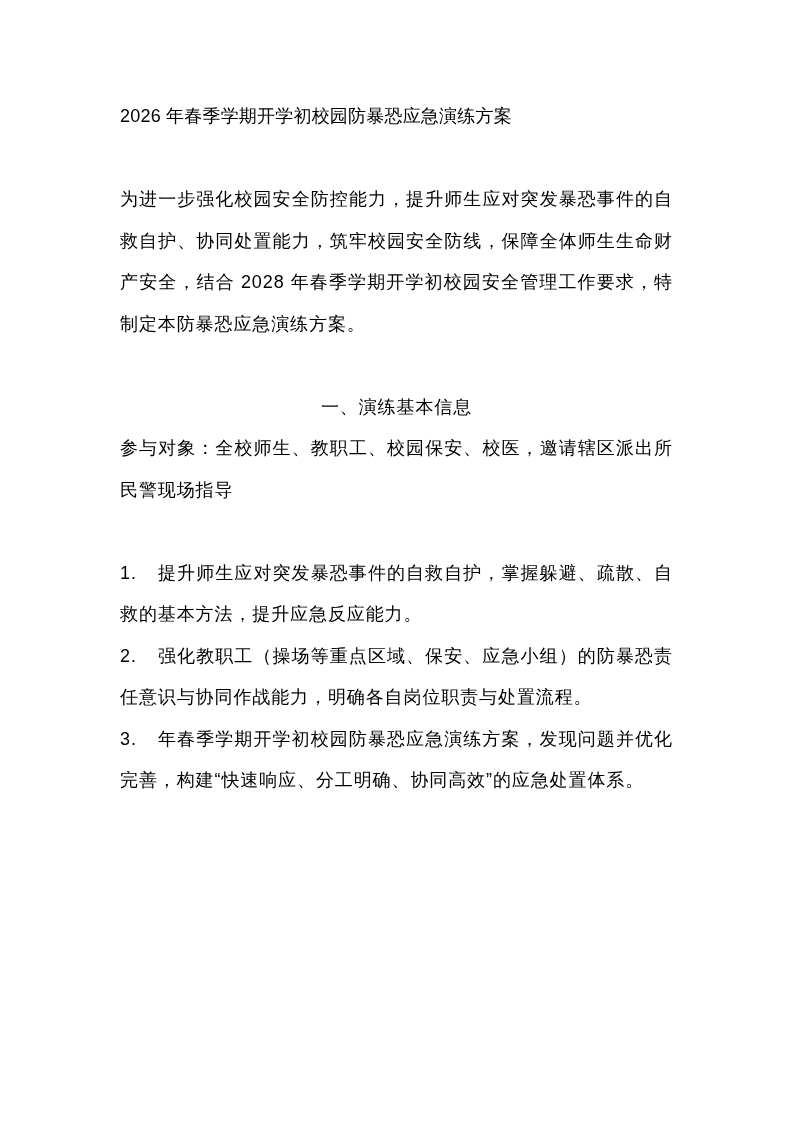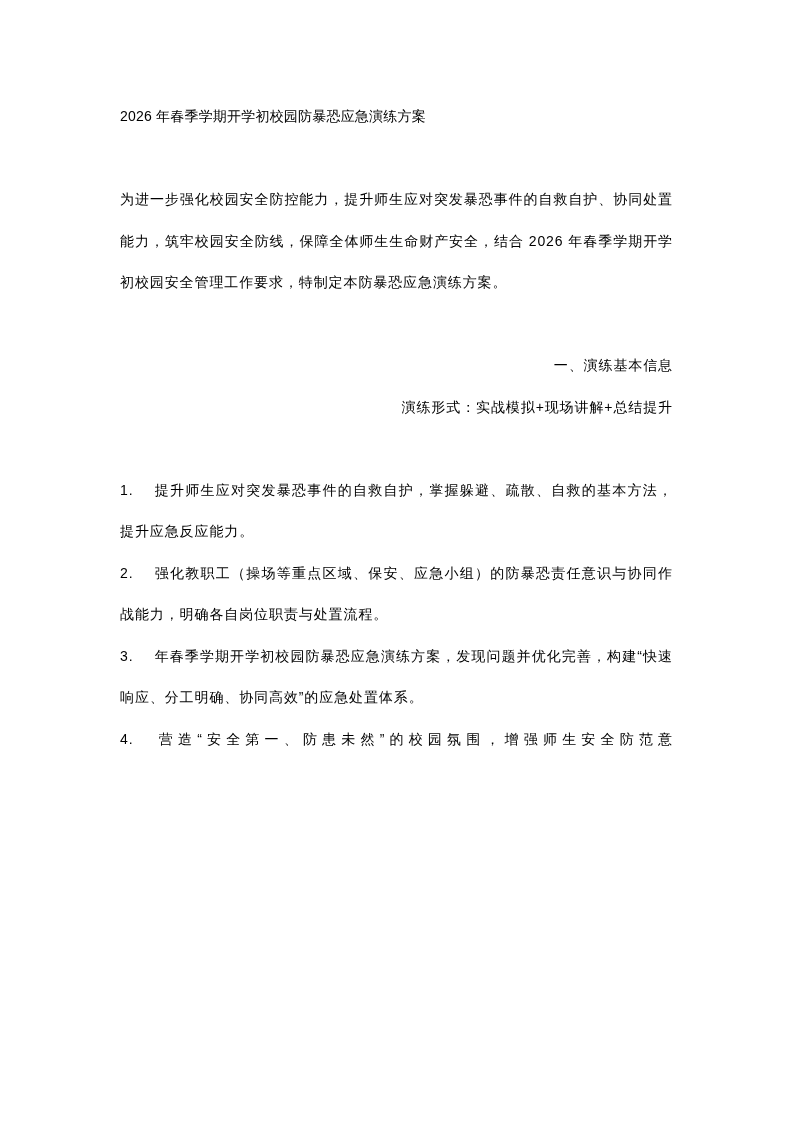--- a/index.html
+++ b/index.html
@@ -9,36 +9,36 @@
   }
   .page {
     position: relative;
     width: 793px;
     height: 1122px;
     box-sizing: border-box;
     padding: 96px 120px 0 120px;
     background: #ffffff;
     color: #000000;
     font-family: "Liberation Sans", serif;
-    font-size: 14px;
+    font-size: 18px;
     overflow: hidden;
   }
   p {
     margin: 0;
     line-height: 41.5px;
     text-align: justify;
     letter-spacing: 0.9px;
     word-break: break-all;
   }
   p.title-line {
     text-align: left;
     letter-spacing: 0.2px;
   }
   p.single-line {
-    text-align: right;
+    text-align: center;
   }
   .blank-line {
     height: 41.5px;
   }
   .num-gap {
     display: inline-block;
     width: 21px;
   }
   .cut-line {
     text-align-last: justify;
@@ -46,43 +46,40 @@
 </style>
 </head>
 <body>
 
 <div class="page">
 
   <p class="title-line">2026 年春季学期开学初校园防暴恐应急演练方案</p>
 
   <div class="blank-line"></div>
 
-  <p>为进一步强化校园安全防控能力，提升师生应对突发暴恐事件的自救自护、协同处置能力，筑牢校园安全防线，保障全体师生生命财产安全，结合 2026 年春季学期开学初校园安全管理工作要求，特制定本防暴恐应急演练方案。</p>
+  <p>为进一步强化校园安全防控能力，提升师生应对突发暴恐事件的自救自护、协同处置能力，筑牢校园安全防线，保障全体师生生命财产安全，结合 2028 年春季学期开学初校园安全管理工作要求，特制定本防暴恐应急演练方案。</p>
 
   <div class="blank-line"></div>
 
   <p class="single-line">一、演练基本信息</p>
 
 
 
+  <p>参与对象：全校师生、教职工、校园保安、校医，邀请辖区派出所民警现场指导</p>
 
-  <p class="single-line">演练形式：实战模拟+现场讲解+总结提升</p>
 
   <div class="blank-line"></div>
 
 
   <p>
     <span>1.</span><span class="num-gap"></span><span>提升师生应对突发暴恐事件的自救自护，掌握躲避、疏散、自救的基本方法，提升应急反应能力。</span>
   </p>
 
   <p>
     <span>2.</span><span class="num-gap"></span><span>强化教职工（操场等重点区域、保安、应急小组）的防暴恐责任意识与协同作战能力，明确各自岗位职责与处置流程。</span>
   </p>
 
   <p>
     <span>3.</span><span class="num-gap"></span><span>年春季学期开学初校园防暴恐应急演练方案，发现问题并优化完善，构建“快速响应、分工明确、协同高效”的应急处置体系。</span>
   </p>
 
-  <p class="cut-line">
-    <span>4.</span><span class="num-gap"></span><span>营造“安全第一、防患未然”的校园氛围，增强师生安全防范意</span>
-  </p>
 
 </div>
 
 </body></html>

